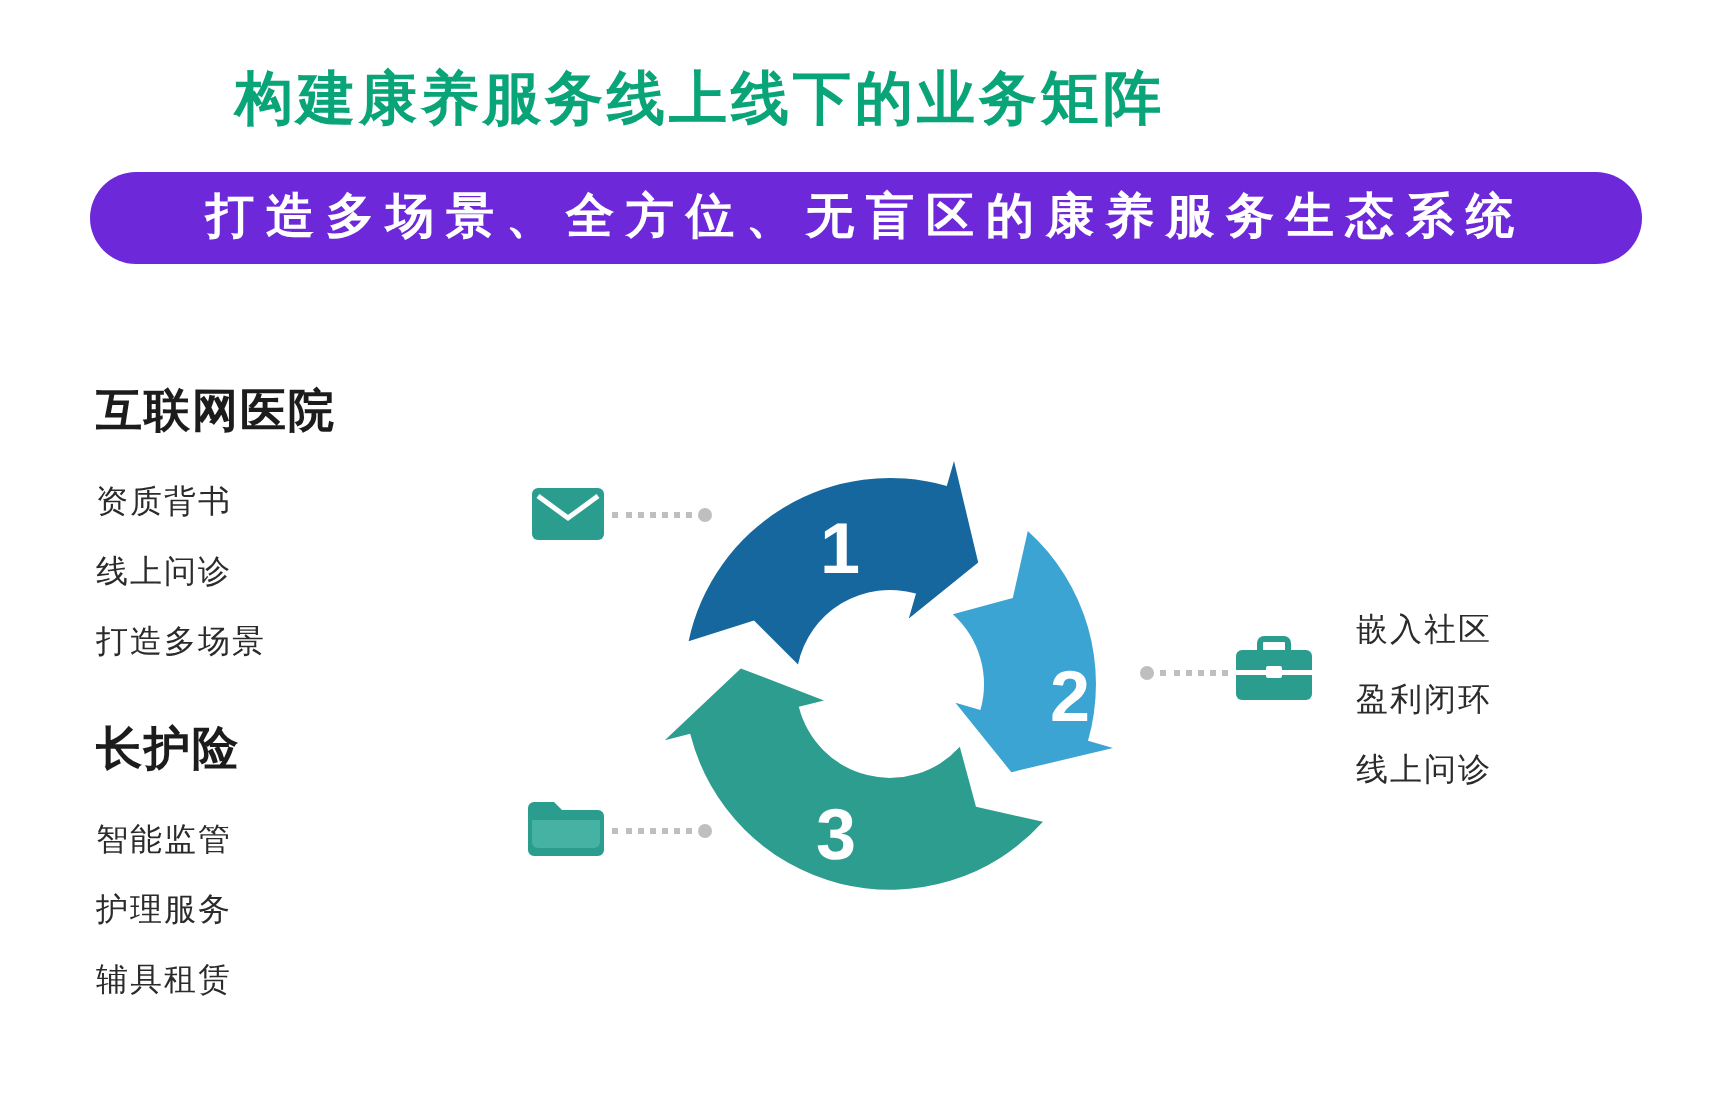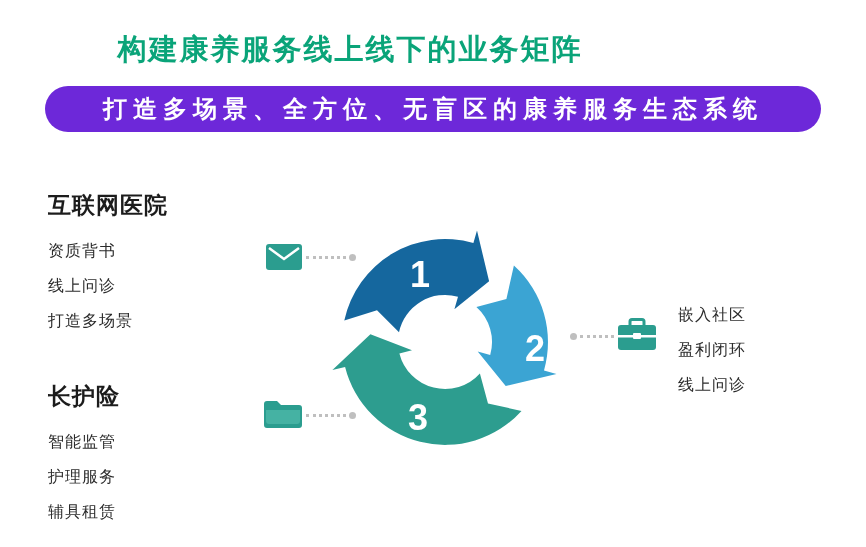--- a/index.html
+++ b/index.html
@@ -13,21 +13,21 @@
   }
   .subtitle-pill{
     position:absolute;top:86px;left:45px;width:776px;height:46px;line-height:46px;
     background:#6d28d9;border-radius:24px;text-align:center;
     color:#ffffff;font-size:24px;font-weight:700;letter-spacing:6px;
   }
   .group{position:absolute;}
   .group-heading{font-size:23px;font-weight:700;color:#1c1c1c;letter-spacing:1px;}
   .group-item{font-size:16px;color:#2b2b2b;letter-spacing:1px;}
   .g-left1{left:48px;top:190px;}
-  .g-left2{left:48px;top:381px;}
+  .g-left2{left:48px;top:359px;}
   .g-right{left:678px;top:291px;}
   .g-left1 .group-item, .g-left2 .group-item, .g-right .group-item{margin-top:14px;}
   .group-heading{margin-bottom:20px;}
   .cycle-svg{position:absolute;left:285px;top:190px;}
   .cycle-num{font-size:36px;font-weight:700;fill:#ffffff;}
   .icon{position:absolute;}
   .icon-envelope{left:266px;top:244px;}
   .icon-briefcase{left:618px;top:318px;}
   .icon-folder{left:264px;top:400px;}
   .connector{position:absolute;height:0;border-top:3px dotted #bfbfbf;}

